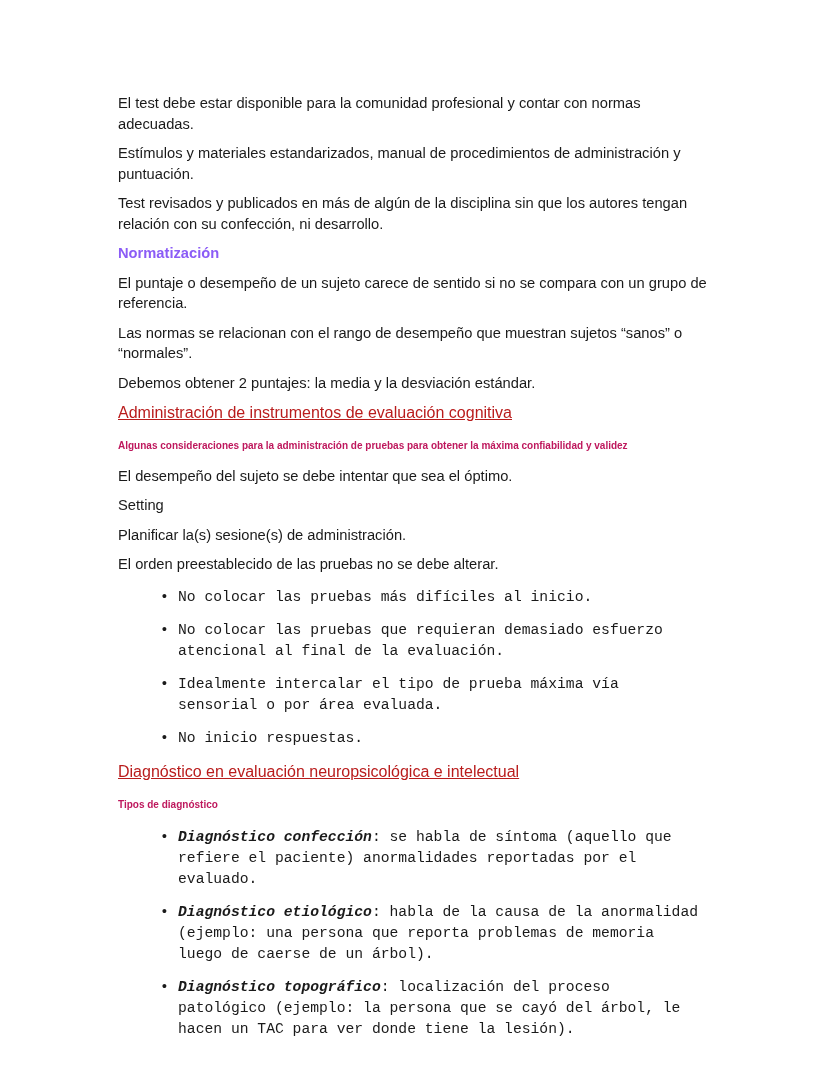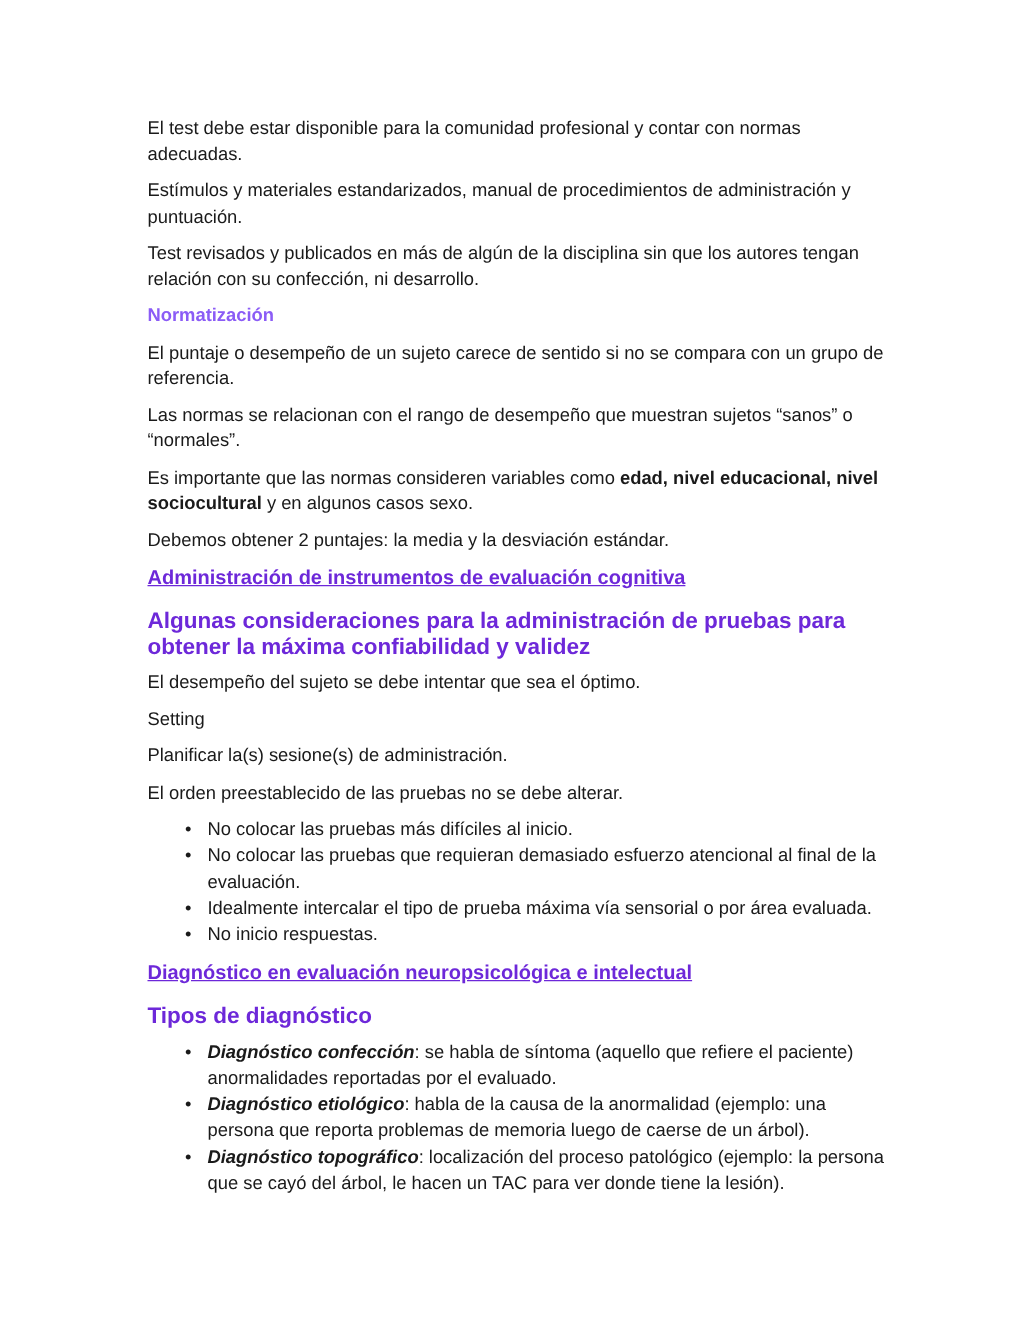--- a/index.html
+++ b/index.html
@@ -18,46 +18,47 @@
     font-size: 14.7px;
     line-height: 20.5px;
     color: #1a1a1a;
     overflow: hidden;
   }
   p {
     margin: 0 0 9px 0;
   }
   .section-heading {
     font-size: 16px;
-    font-weight: bold;
+    font-weight: normal;
     text-decoration: underline;
     margin: 7px 0 13px 0;
     line-height: 21px;
-    color: #6d28d9;
+    color: #b91c1c;
   }
   .sub-heading {
-    font-size: 18px;
+    font-size: 10px;
     font-weight: bold;
     margin: 0 0 9px 0;
-    color: #6d28d9;
+    color: #be185d;
   }
   .para-heading {
     font-weight: bold;
     color: #8b5cf6;
   }
   ul.bullets {
     margin: 0 0 9px 0;
     padding: 0 0 0 48px;
     list-style: none;
   }
   ul.bullets li {
     position: relative;
     padding-left: 0;
-    margin: 0;
+    margin: 12px;
     line-height: 21px;
+    font-family: Liberation Mono, monospace;
   }
   ul.bullets li::before {
     content: "\2022";
     position: absolute;
     left: -18px;
     top: 0;
     font-size: 14.7px;
     color: #1a1a1a;
   }
   .bold { font-weight: bold; }
@@ -71,21 +72,20 @@
 
 <div class="page">
 
   <p>El test debe estar disponible para la comunidad profesional y contar con normas adecuadas.</p>
   <p>Estímulos y materiales estandarizados, manual de procedimientos de administración y puntuación.</p>
   <p>Test revisados y publicados en más de algún de la disciplina sin que los autores tengan relación con su confección, ni desarrollo.</p>
 
   <p class="para-heading">Normatización</p>
   <p>El puntaje o desempeño de un sujeto carece de sentido si no se compara con un grupo de referencia.</p>
   <p>Las normas se relacionan con el rango de desempeño que muestran sujetos “sanos” o “normales”.</p>
-  <p><span>Es importante que las normas consideren variables como </span><span class="bold">edad, nivel educacional, nivel sociocultural</span><span> y en algunos casos sexo.</span></p>
   <p>Debemos obtener 2 puntajes: la media y la desviación estándar.</p>
 
   <div class="section-heading">Administración de instrumentos de evaluación cognitiva</div>
   <p class="sub-heading">Algunas consideraciones para la administración de pruebas para obtener la máxima confiabilidad y validez</p>
   <p>El desempeño del sujeto se debe intentar que sea el óptimo.</p>
   <p>Setting</p>
   <p>Planificar la(s) sesione(s) de administración.</p>
   <p>El orden preestablecido de las pruebas no se debe alterar.</p>
 
   <ul class="bullets">

